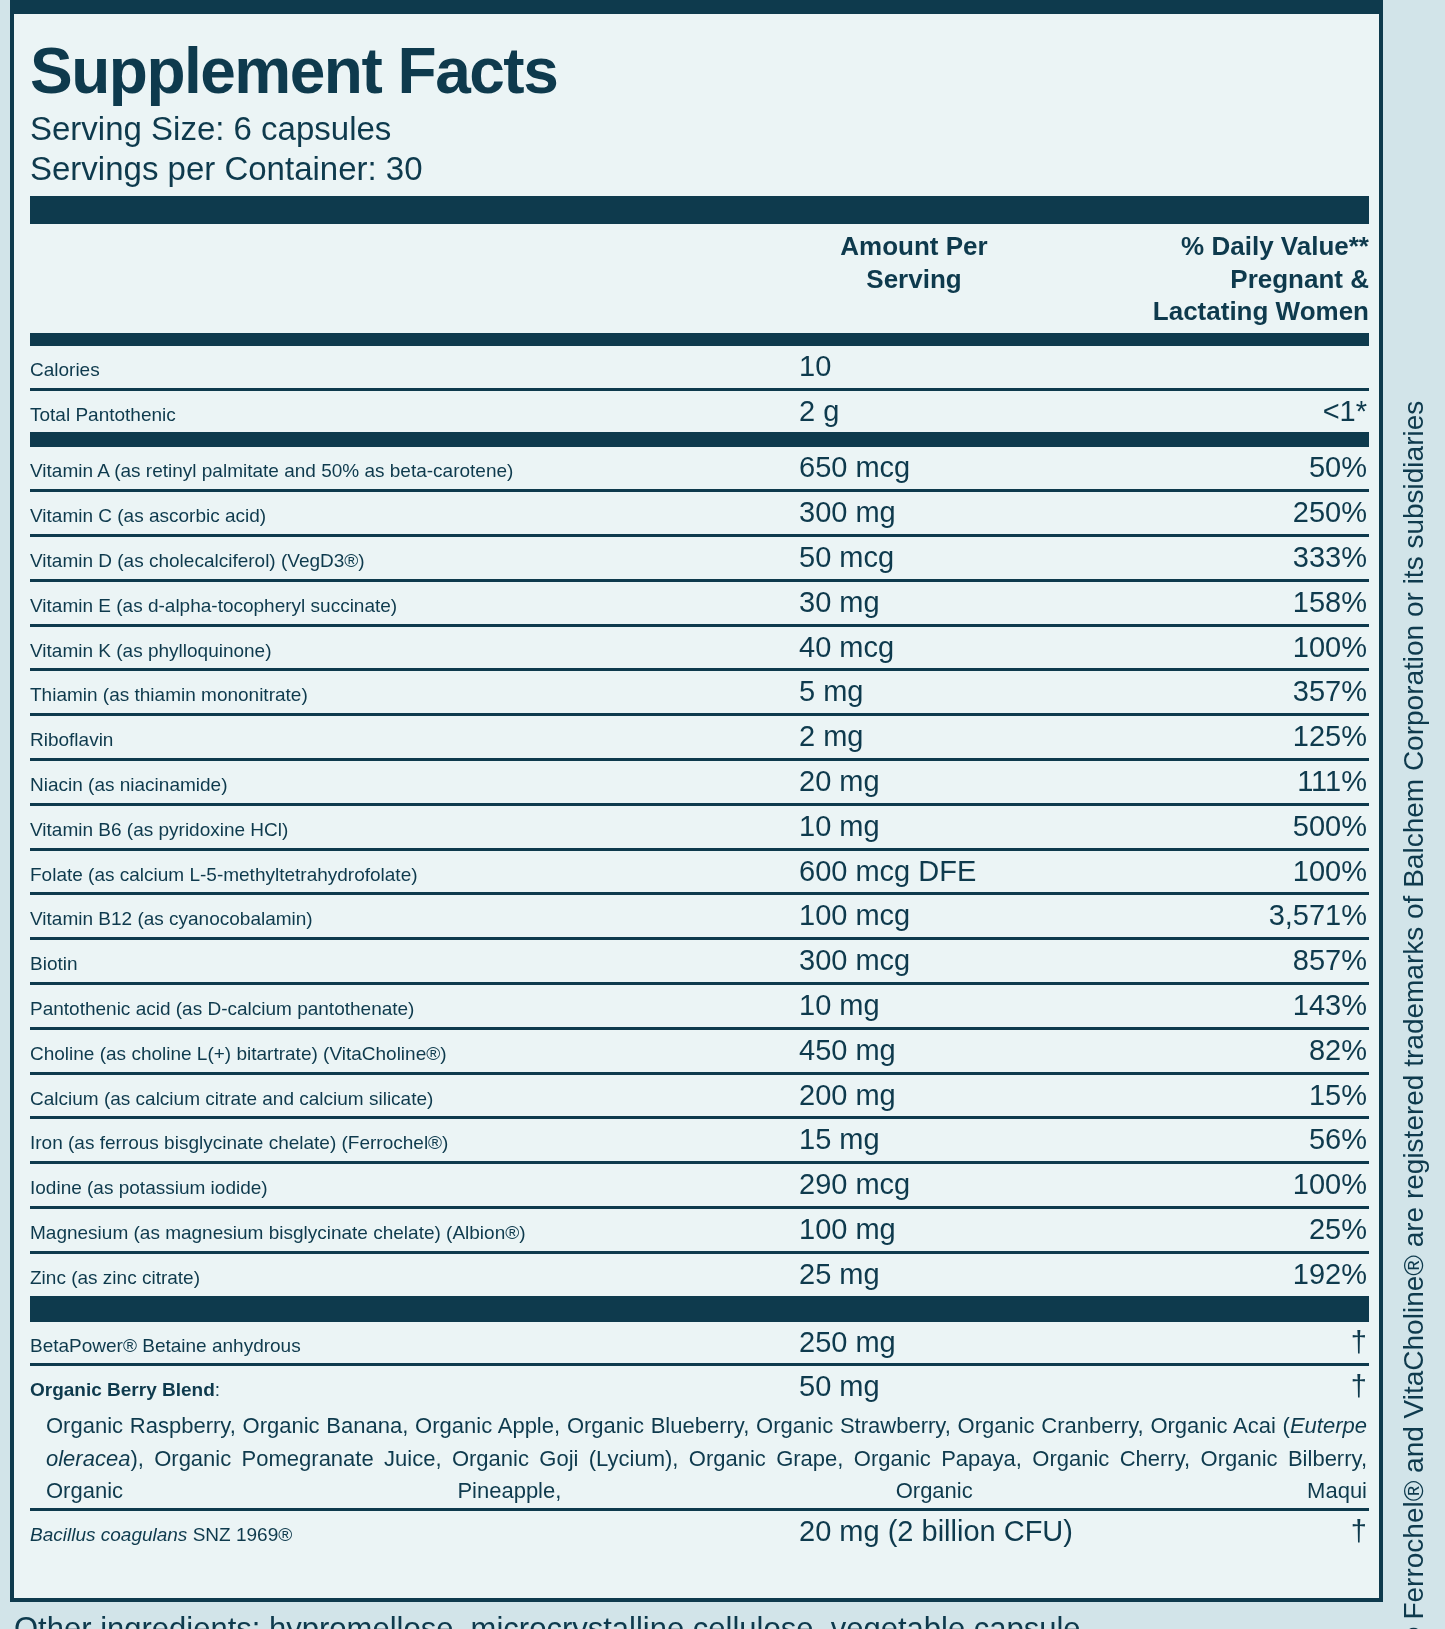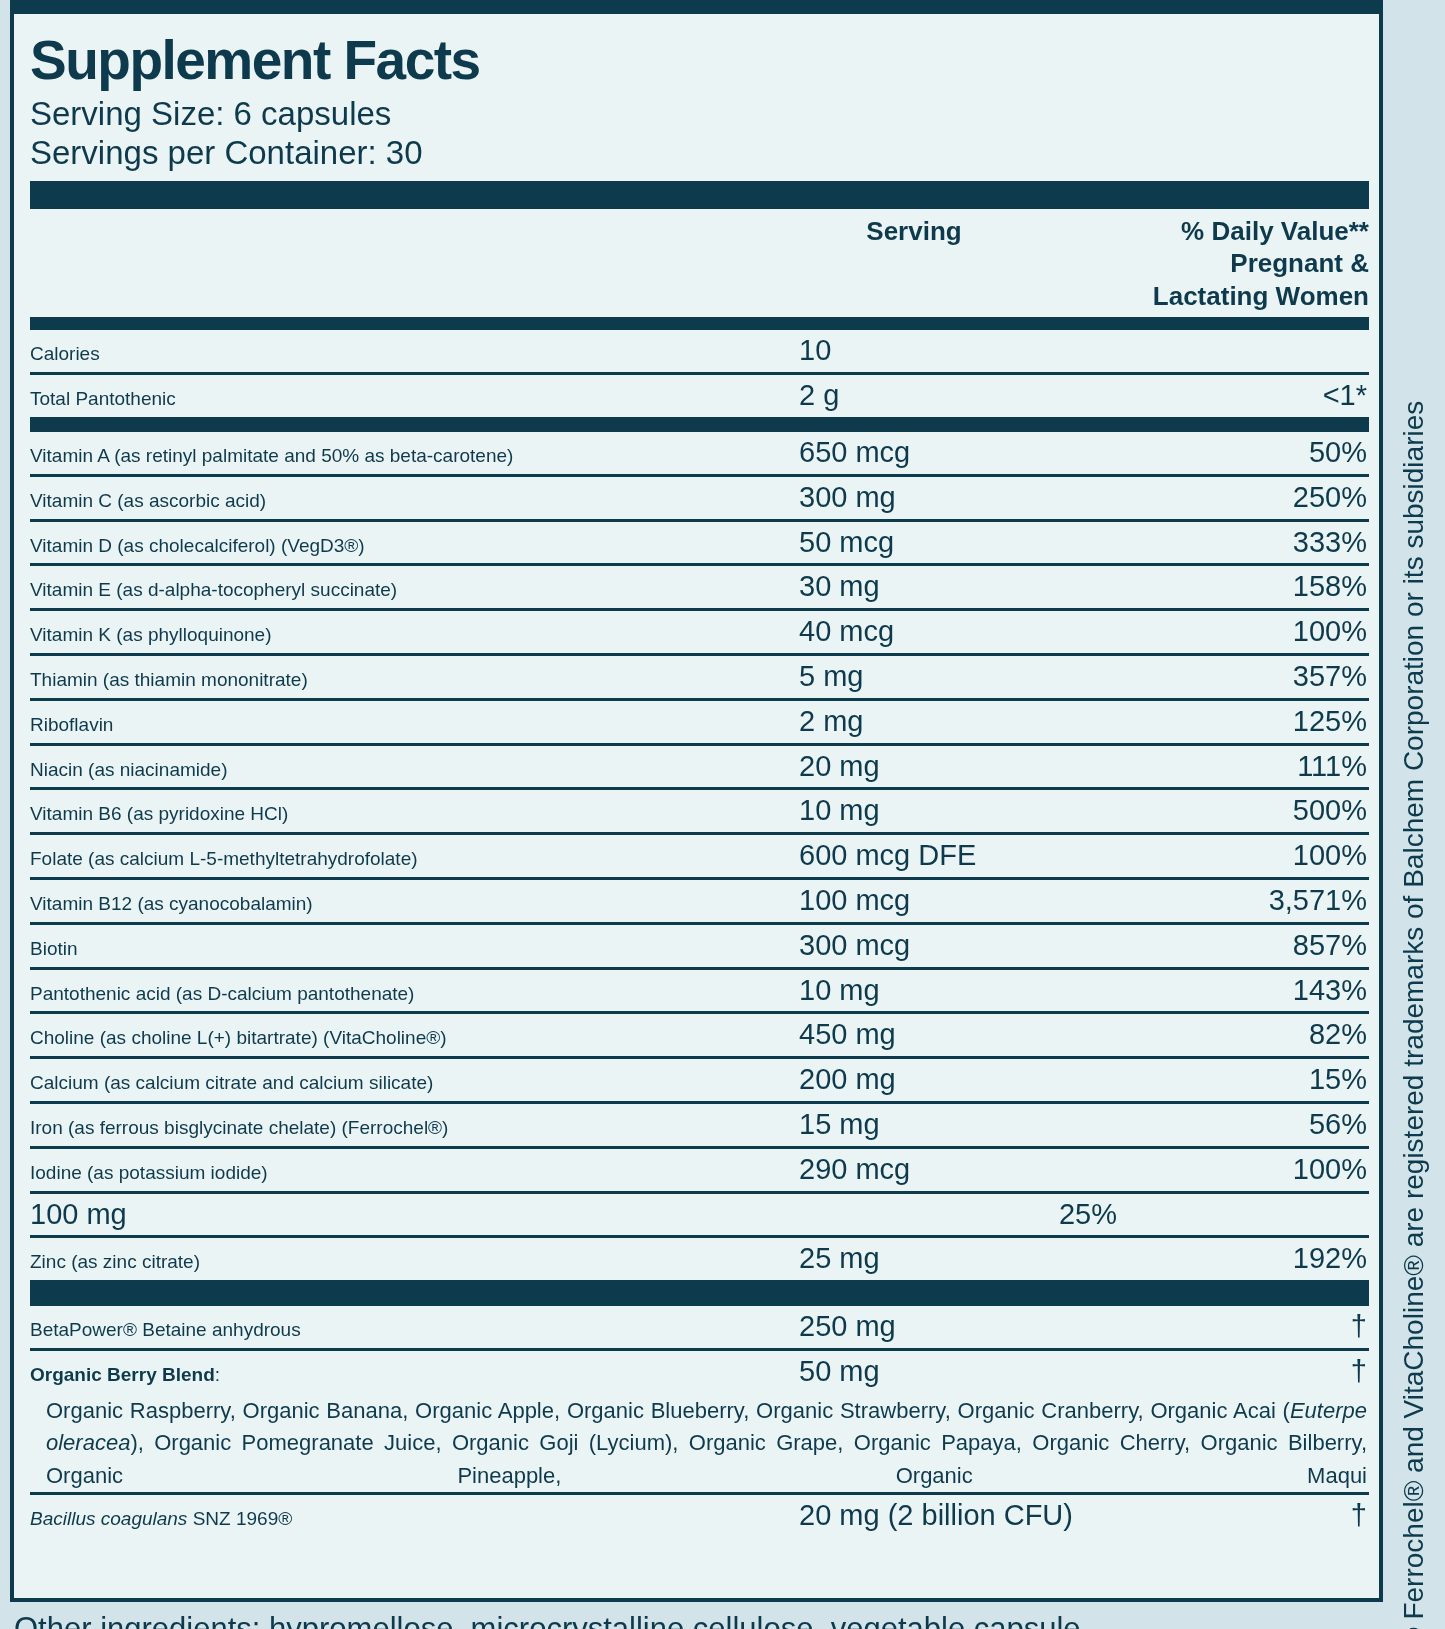--- a/index.html
+++ b/index.html
@@ -13,21 +13,21 @@
     width:1445px;height:1629px;overflow:hidden;position:relative;
     background:var(--page-bg);color:var(--ink);
     font-family:"Liberation Sans",sans-serif;
   }
   .top-strip{position:absolute;left:10px;top:0;width:1373px;height:10px;background:var(--ink);}
   .panel{
     position:absolute;left:10px;top:10px;width:1373px;height:1592px;
     background:var(--label-bg);border:4px solid var(--ink);
     padding:4px 10px 0 16px;overflow:hidden;
   }
-  .title{font-size:55px;font-weight:bold;letter-spacing:-1.5px;margin:14px 0 4px;line-height:1.05;}
+  .title{font-size:64px;font-weight:bold;letter-spacing:-1.5px;margin:20px 0 4px;line-height:1.05;}
   .serving{font-size:33px;line-height:1.2;}
   .bar{background:var(--ink);width:100%;}
   .bar-lg{height:28px;background:var(--ink);margin-top:8px;}
   .hdr{display:grid;grid-template-columns:1fr 330px 290px;column-gap:0;
        font-weight:bold;font-size:26px;line-height:1.25;padding:6px 0 5px;}
   .hdr .h-amount{text-align:center;}
   .hdr .h-dv{text-align:right;}
   .row{display:grid;grid-template-columns:1fr 320px 250px;align-items:baseline;
        padding:3px 0 4px;border-top:3px solid var(--ink);font-size:29px;line-height:1.2;}
   .row.nosep{border-top:none;}
@@ -53,20 +53,21 @@
 <div class="panel">
   <div class="title">Supplement Facts</div>
   <div class="serving">Serving Size: 6 capsules</div>
   <div class="serving">Servings per Container: 30</div>
 
   <div class="bar-lg"></div>
 
   <div class="hdr">
     <div></div>
     <div class="h-amount">
+      <div>Amount Per</div>
       <div>Serving</div>
     </div>
     <div class="h-dv">
       <div>% Daily Value**</div>
       <div>Pregnant &amp;</div>
       <div>Lactating Women</div>
     </div>
   </div>
 
   <div class="bar" style="height:13px"></div>
@@ -162,20 +163,21 @@
         <div class="name"><span>Iron (as ferrous bisglycinate chelate) (Ferrochel®)</span></div>
         <div class="amount">15 mg</div>
         <div class="dv">56%</div>
       </div>
       <div class="row">
         <div class="name"><span>Iodine (as potassium iodide)</span></div>
         <div class="amount">290 mcg</div>
         <div class="dv">100%</div>
       </div>
       <div class="row">
+        <div class="name"><span>Magnesium (as magnesium bisglycinate chelate) (Albion®)</span></div>
         <div class="amount">100 mg</div>
         <div class="dv">25%</div>
       </div>
       <div class="row">
         <div class="name"><span>Zinc (as zinc citrate)</span></div>
         <div class="amount">25 mg</div>
         <div class="dv">192%</div>
       </div>
       <div class="bar" style="height: 26px;"></div>
       <div class="row nosep">

